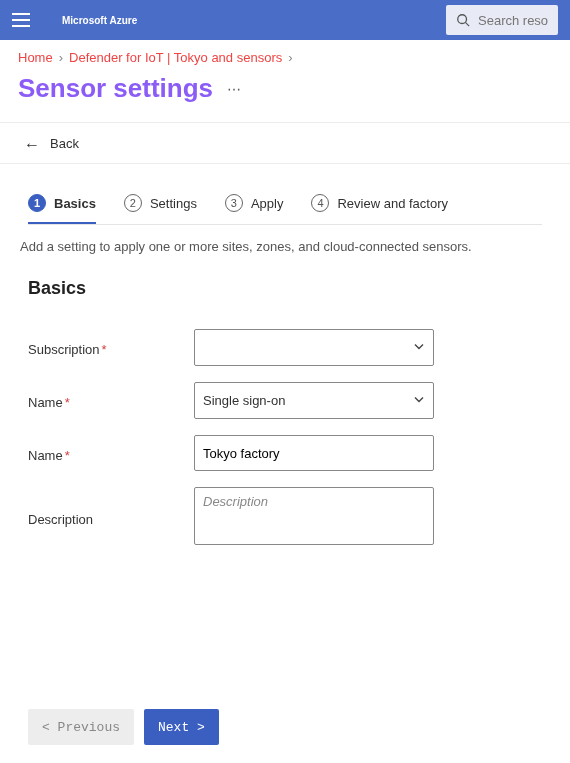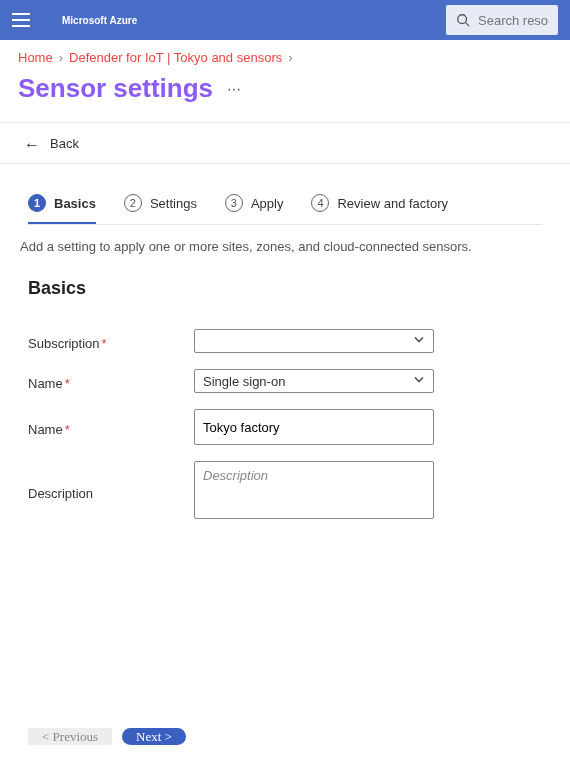--- a/index.html
+++ b/index.html
@@ -98,21 +98,21 @@
     .control { flex: 1; max-width: 240px; }
     .select, .input, .textarea {
       width: 100%;
       border: 1px solid #888;
       border-radius: 2px;
       font-family: inherit;
       font-size: 13px;
       background: #fff;
     }
     .select {
-      height: 24px; padding: 0 26px 0 8px;
+      height: 37px; padding: 0 26px 0 8px;
       display: flex; align-items: center; justify-content: space-between;
       cursor: pointer;
       position: relative;
     }
     .select .chev {
       position: absolute; right: 8px; top: 50%;
       transform: translateY(-50%);
       pointer-events: none;
     }
     .select .chev svg { width: 12px; height: 12px; }
@@ -122,27 +122,27 @@
       font-style: italic; color: #666;
     }
     .textarea::placeholder { font-style: italic; color: #888; }
     
     .footer {
       margin-top: auto;
       padding: 14px 28px 18px;
       display: flex; gap: 10px;
     }
     .btn {
-      height: 17px; padding: 0 14px;
+      height: 36px; padding: 0 14px;
       border: none; border-radius: 2px;
       font-size: 13px; cursor: pointer;
-      font-family: Liberation Serif, serif;
+      font-family: Liberation Mono, monospace;
     }
     .btn-secondary { background: #ededed; color: #888; }
-    .btn-primary { background: #3b5fc0; color: #fff; border-radius: 11px; }
+    .btn-primary { background: #3b5fc0; color: #fff; }
   </style>
 </head>
 <body>
 
 <div class="topbar">
   <div class="hamburger">
     <span></span>
       <span></span>
       <span></span>
   </div>

